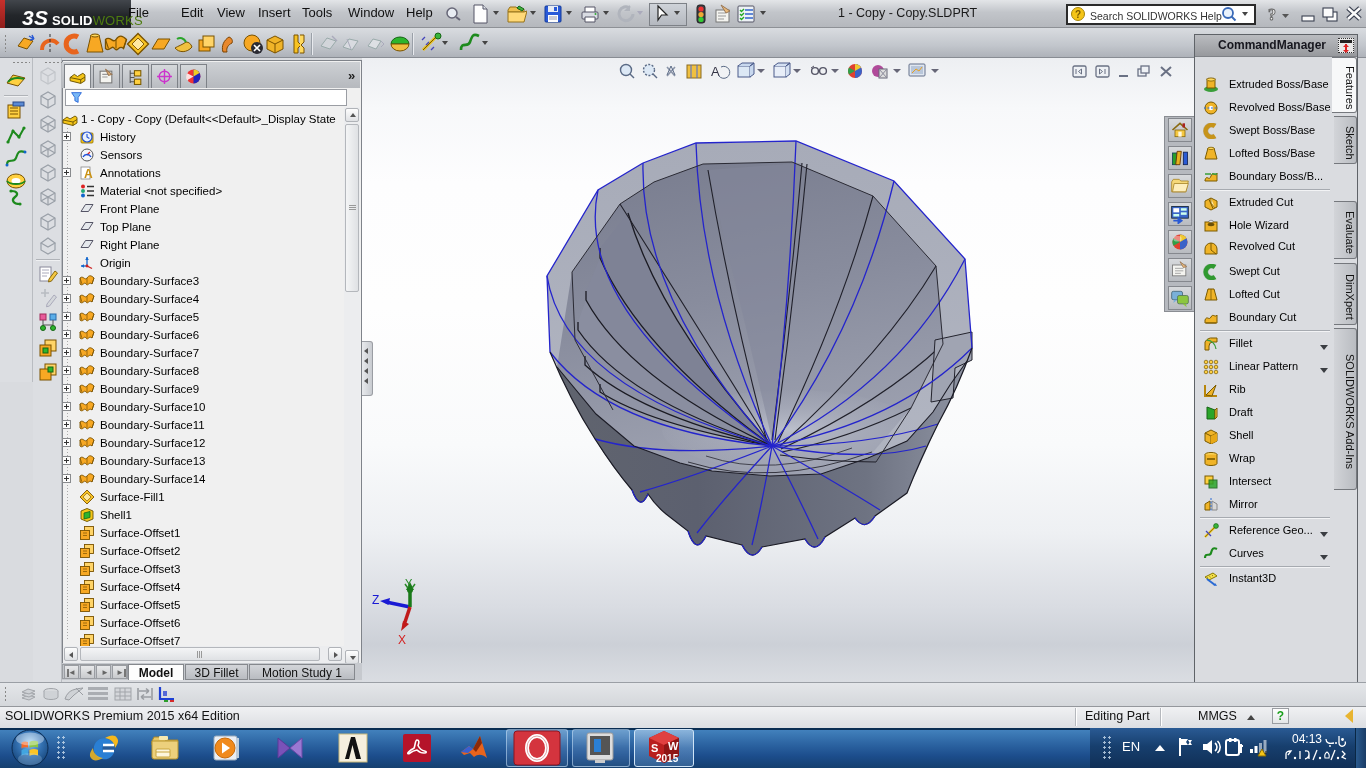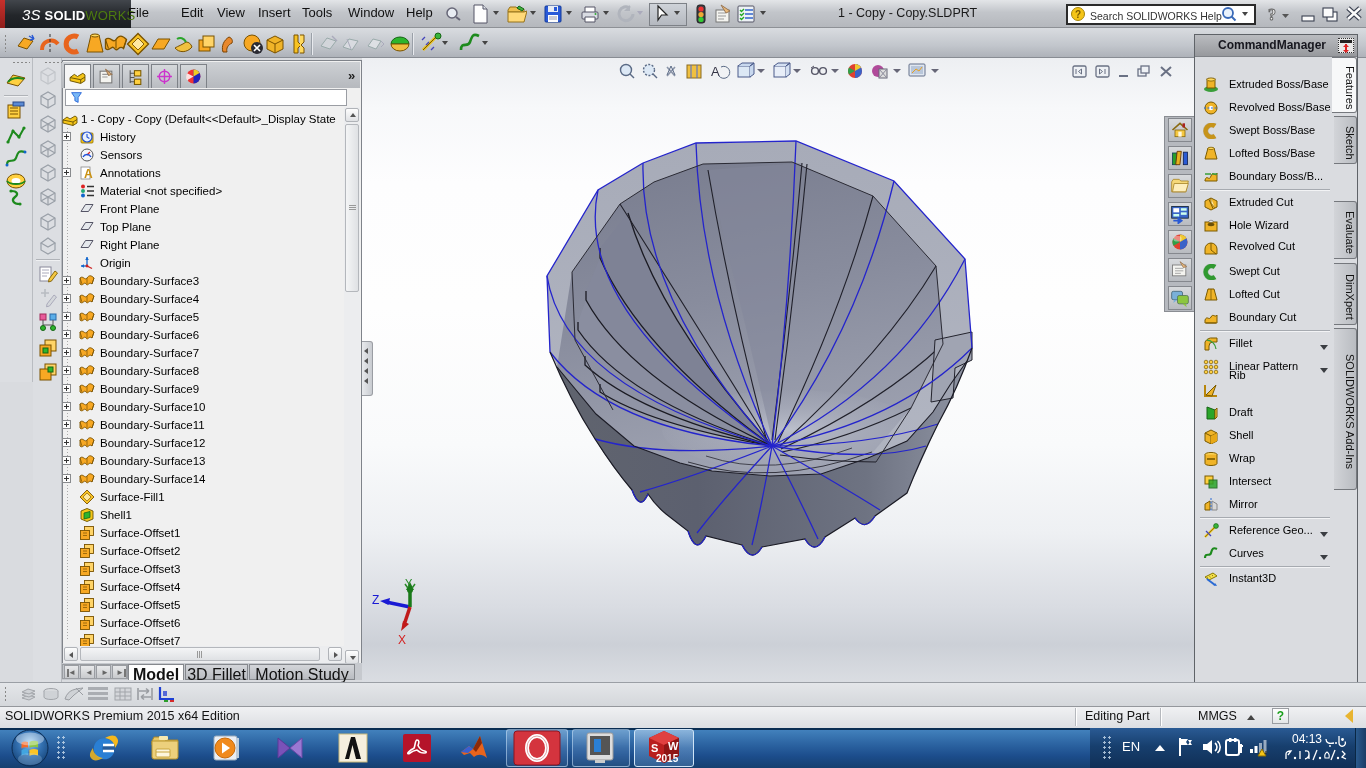--- a/index.html
+++ b/index.html
@@ -33,21 +33,21 @@
 .sf{top:32px;width:24px;height:24px}
 .lt{width:22px;height:22px}
 
 #vscroll{left:344px;top:107px;width:16px;height:558px;background:#ecedef}
 #hscroll{left:63px;top:646px;width:281px;height:17px;background:#ecedef}
 
 #mtabsrow{left:62px;top:663px;width:300px;height:17px;background:#c6c9ce}
 .sbtn{width:14px;height:14px;background:linear-gradient(#fdfdfd,#dfe1e4);border:1px solid #b0b3b8;border-radius:2px}
 .mbtn{top:665px;width:15px;height:14px;background:linear-gradient(#e8e9eb,#c8cacd);border:1px solid #9a9da2}
 .mb-t{position:absolute;top:2px;font-size:8px;color:#666}
-.mtab{top:664px;height:16px;font-size:16px;color:#111;text-align:center;background:linear-gradient(#d3d5d9,#b9bcc1);border:1px solid #85888d;padding-top:1px}
+.mtab{top:664px;height:16px;font-size:12px;color:#111;text-align:center;background:linear-gradient(#d3d5d9,#b9bcc1);border:1px solid #85888d;padding-top:1px}
 .mtab.act{background:#fdfdfd;font-weight:bold;border-bottom:0}
 
 #viewport{left:362px;top:58px;width:836px;height:624px;background:linear-gradient(#edeff2 0%,#f7f8fa 8%,#fdfdfe 20%,#fefefe 40%,#f9fafb 62%,#eef0f3 76%,#d9dce2 88%,#ccd0d7 94%,#dadde2 100%)}
 
 #cmpanel{left:1194px;top:34px;width:164px;height:663px;background:#dadce0;border:1px solid #5f6368}
 #cmtitle{left:1195px;top:35px;width:162px;height:22px;background:linear-gradient(#babcc0,#97999d);border-bottom:1px solid #7f8287}
 .cmsep{position:absolute;left:1200px;width:130px;height:2px;border-top:1px solid #a6aab0;border-bottom:1px solid #f2f3f5}
 .cmtxt{position:absolute;left:1229px;font-size:11px;color:#000;white-space:nowrap}
 .cmarr{position:absolute;left:1320px;width:0;height:0;border-left:4px solid transparent;border-right:4px solid transparent;border-top:5px solid #3a3d42}
 .cmico{position:absolute;left:1203px;width:16px;height:16px}
@@ -59,21 +59,21 @@
 #taskbar{left:0;top:728px;width:1366px;height:40px;background:linear-gradient(#4585c0,#2c64a2 40%,#1c4d8c 70%,#16406f)}
 .tbico{top:732px;width:32px;height:32px}
 .tbtn{top:729px;height:38px;background:linear-gradient(rgba(190,215,240,.35),rgba(130,170,215,.22) 50%,rgba(100,145,195,.18));border:1px solid rgba(200,225,250,.55);border-radius:3px}
 .tpico{left:1168px;width:24px;height:24px;background:linear-gradient(#d8dadd,#b8bbc0);border:1px solid #85888e;padding:1px}
 </style></head>
 <body>
 <div id="stage">
 <div class="abs" id="titlebar"></div>
 <div class="abs" id="logo"></div>
 <div class="abs" id="logored"></div>
-<div class="abs" id="logotext"><i style="font-weight:normal;font-size:15px">3S</i> <b>SOLID</b><span style="color:#4d7c0f">WORKS</span></div>
+<div class="abs" id="logotext"><i style="font-weight:bold;font-size:21px">3S</i> <b>SOLID</b><span style="color:#4d7c0f">WORKS</span></div>
 <div class="abs menu" style="left:128px">File</div>
 <div class="abs menu" style="left:181px">Edit</div>
 <div class="abs menu" style="left:217px">View</div>
 <div class="abs menu" style="left:258px">Insert</div>
 <div class="abs menu" style="left:302px">Tools</div>
 <div class="abs menu" style="left:348px">Window</div>
 <div class="abs menu" style="left:406px">Help</div>
 <svg class="abs" style="left:444px;top:5px" width="18" height="18" viewBox="0 0 18 18">
       <circle cx="8" cy="8" r="5" fill="#e8ecf2" stroke="#667" stroke-width="1.5"></circle>
       <path d="M12 12l4 3" stroke="#667" stroke-width="2"></path>
@@ -867,21 +867,21 @@
 <div class="cmtxt" style="top:219px">Hole Wizard</div>
 <div class="cmtxt" style="top:240px">Revolved Cut</div>
 <div class="cmtxt" style="top:265px">Swept Cut</div>
 <div class="cmtxt" style="top:288px">Lofted Cut</div>
 <div class="cmtxt" style="top:311px">Boundary Cut</div>
 <div class="cmsep" style="top:330px"></div>
 <div class="cmtxt" style="top:337px">Fillet</div>
     <div class="cmarr" style="top:345px"></div>
 <div class="cmtxt" style="top:360px">Linear Pattern</div>
     <div class="cmarr" style="top:368px"></div>
-<div class="cmtxt" style="top:369px">Rib</div>
+<div class="cmtxt" style="top:383px">Rib</div>
 <div class="cmtxt" style="top:406px">Draft</div>
 <div class="cmtxt" style="top:429px">Shell</div>
 <div class="cmtxt" style="top:452px">Wrap</div>
 <div class="cmtxt" style="top:475px">Intersect</div>
 <div class="cmtxt" style="top:498px">Mirror</div>
 <div class="cmsep" style="top:517px"></div>
 <div class="cmtxt" style="top:524px">Reference Geo...</div>
     <div class="cmarr" style="top:532px"></div>
 <div class="cmtxt" style="top:547px">Curves</div>
     <div class="cmarr" style="top:555px"></div>

